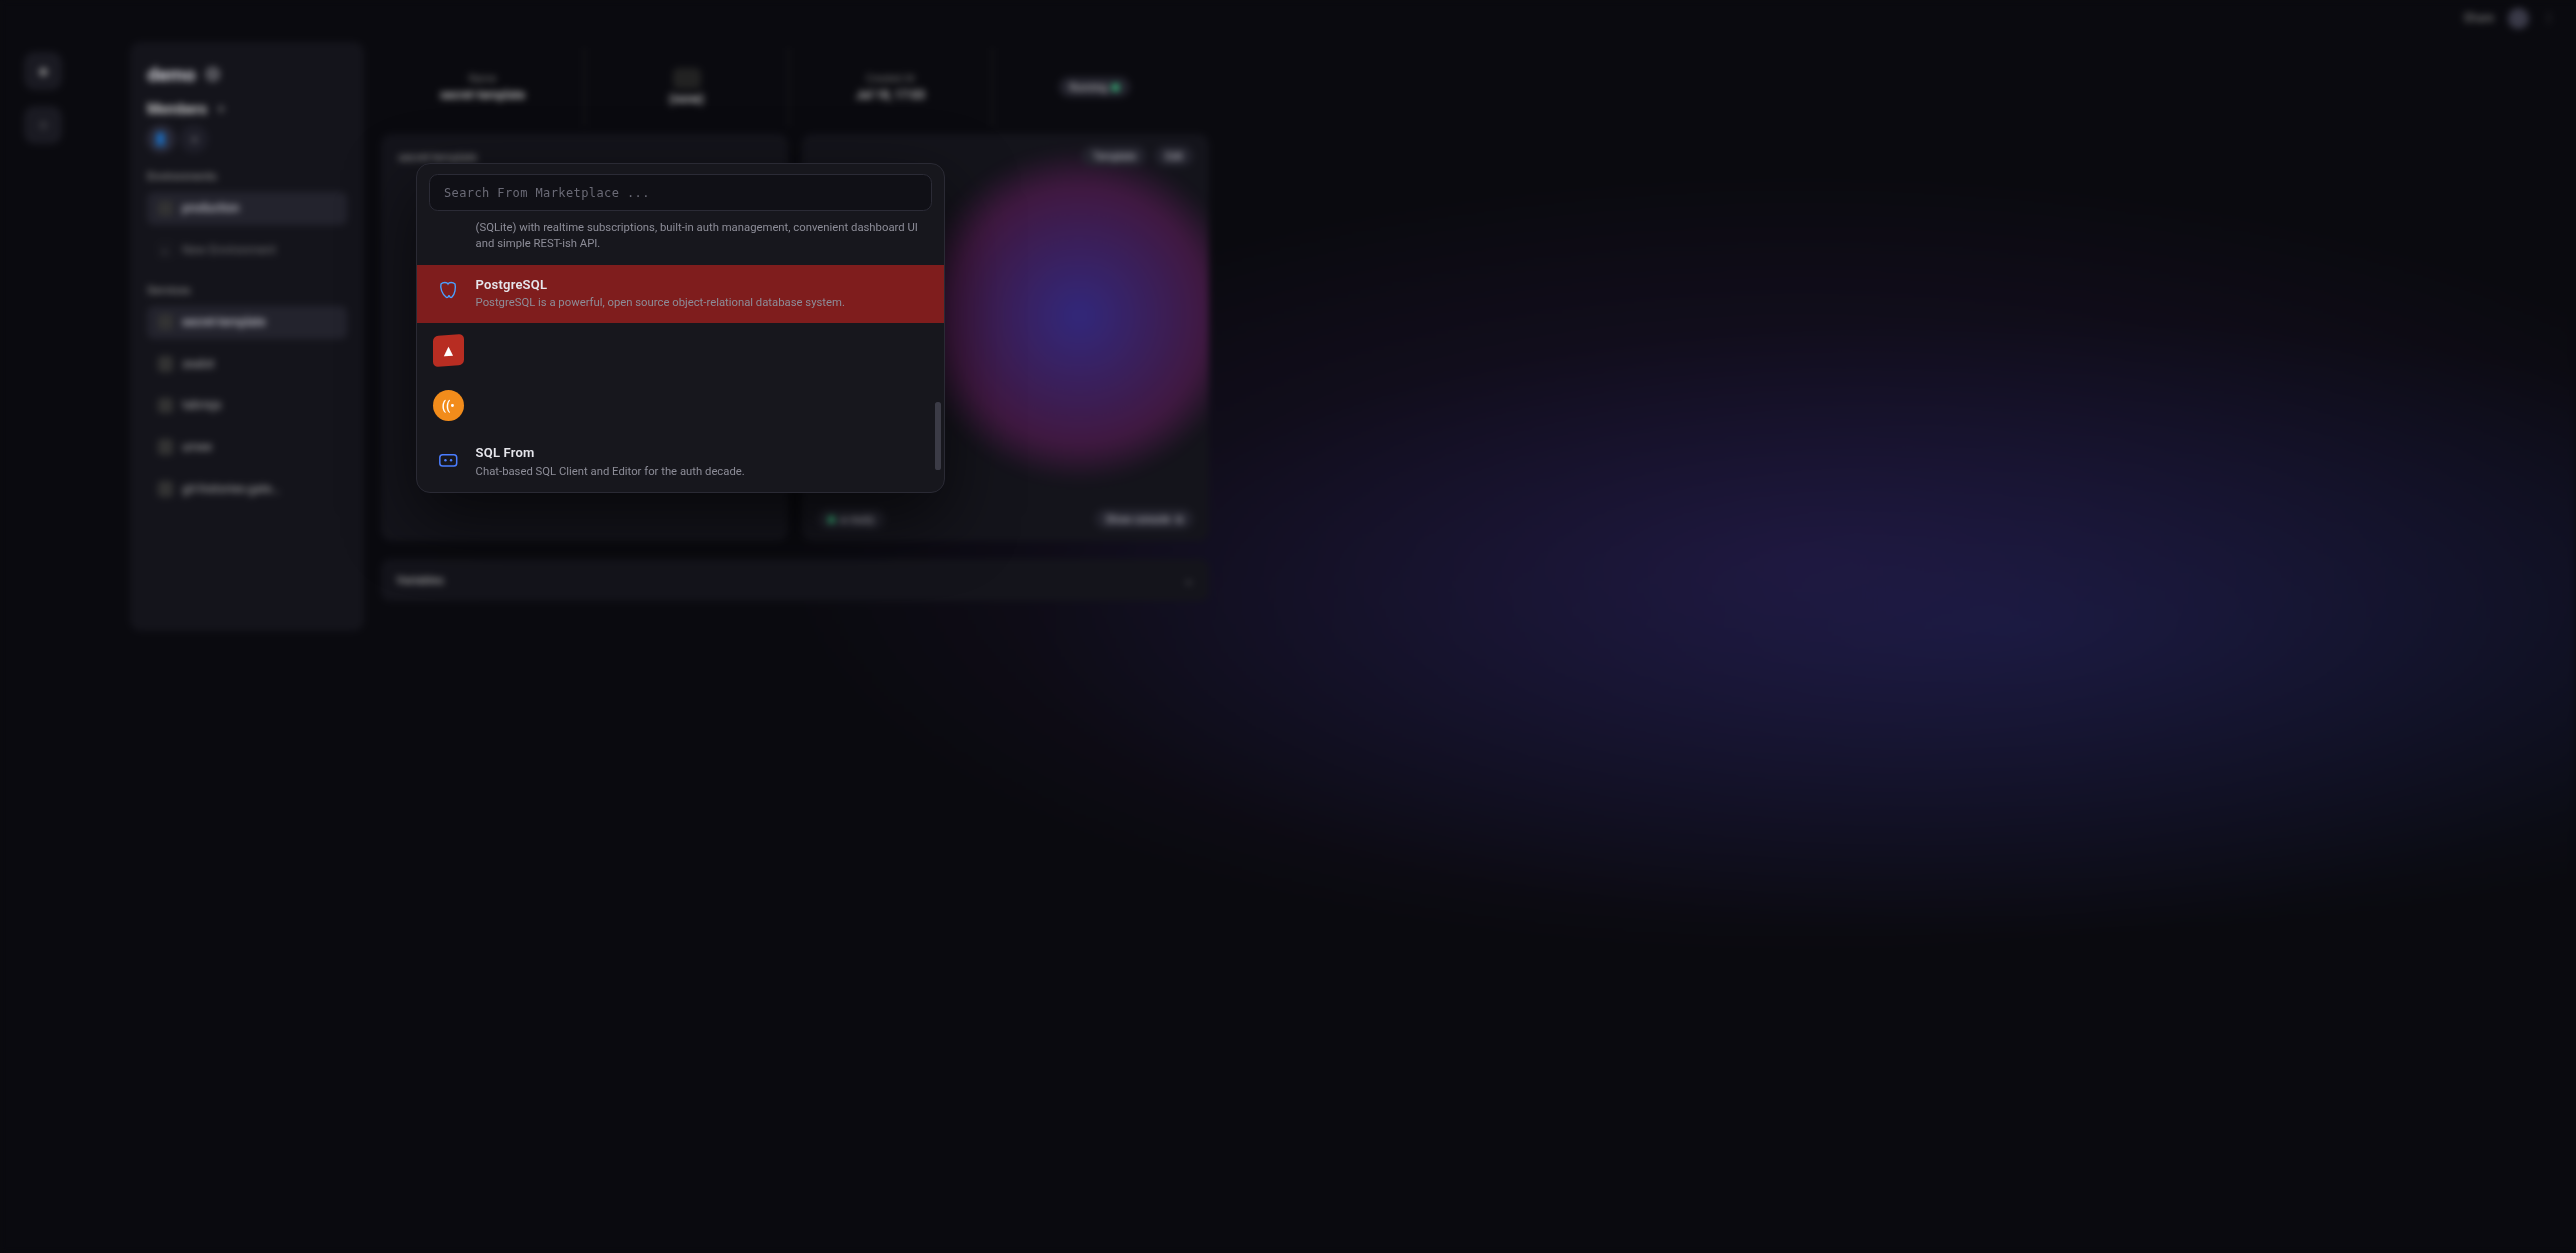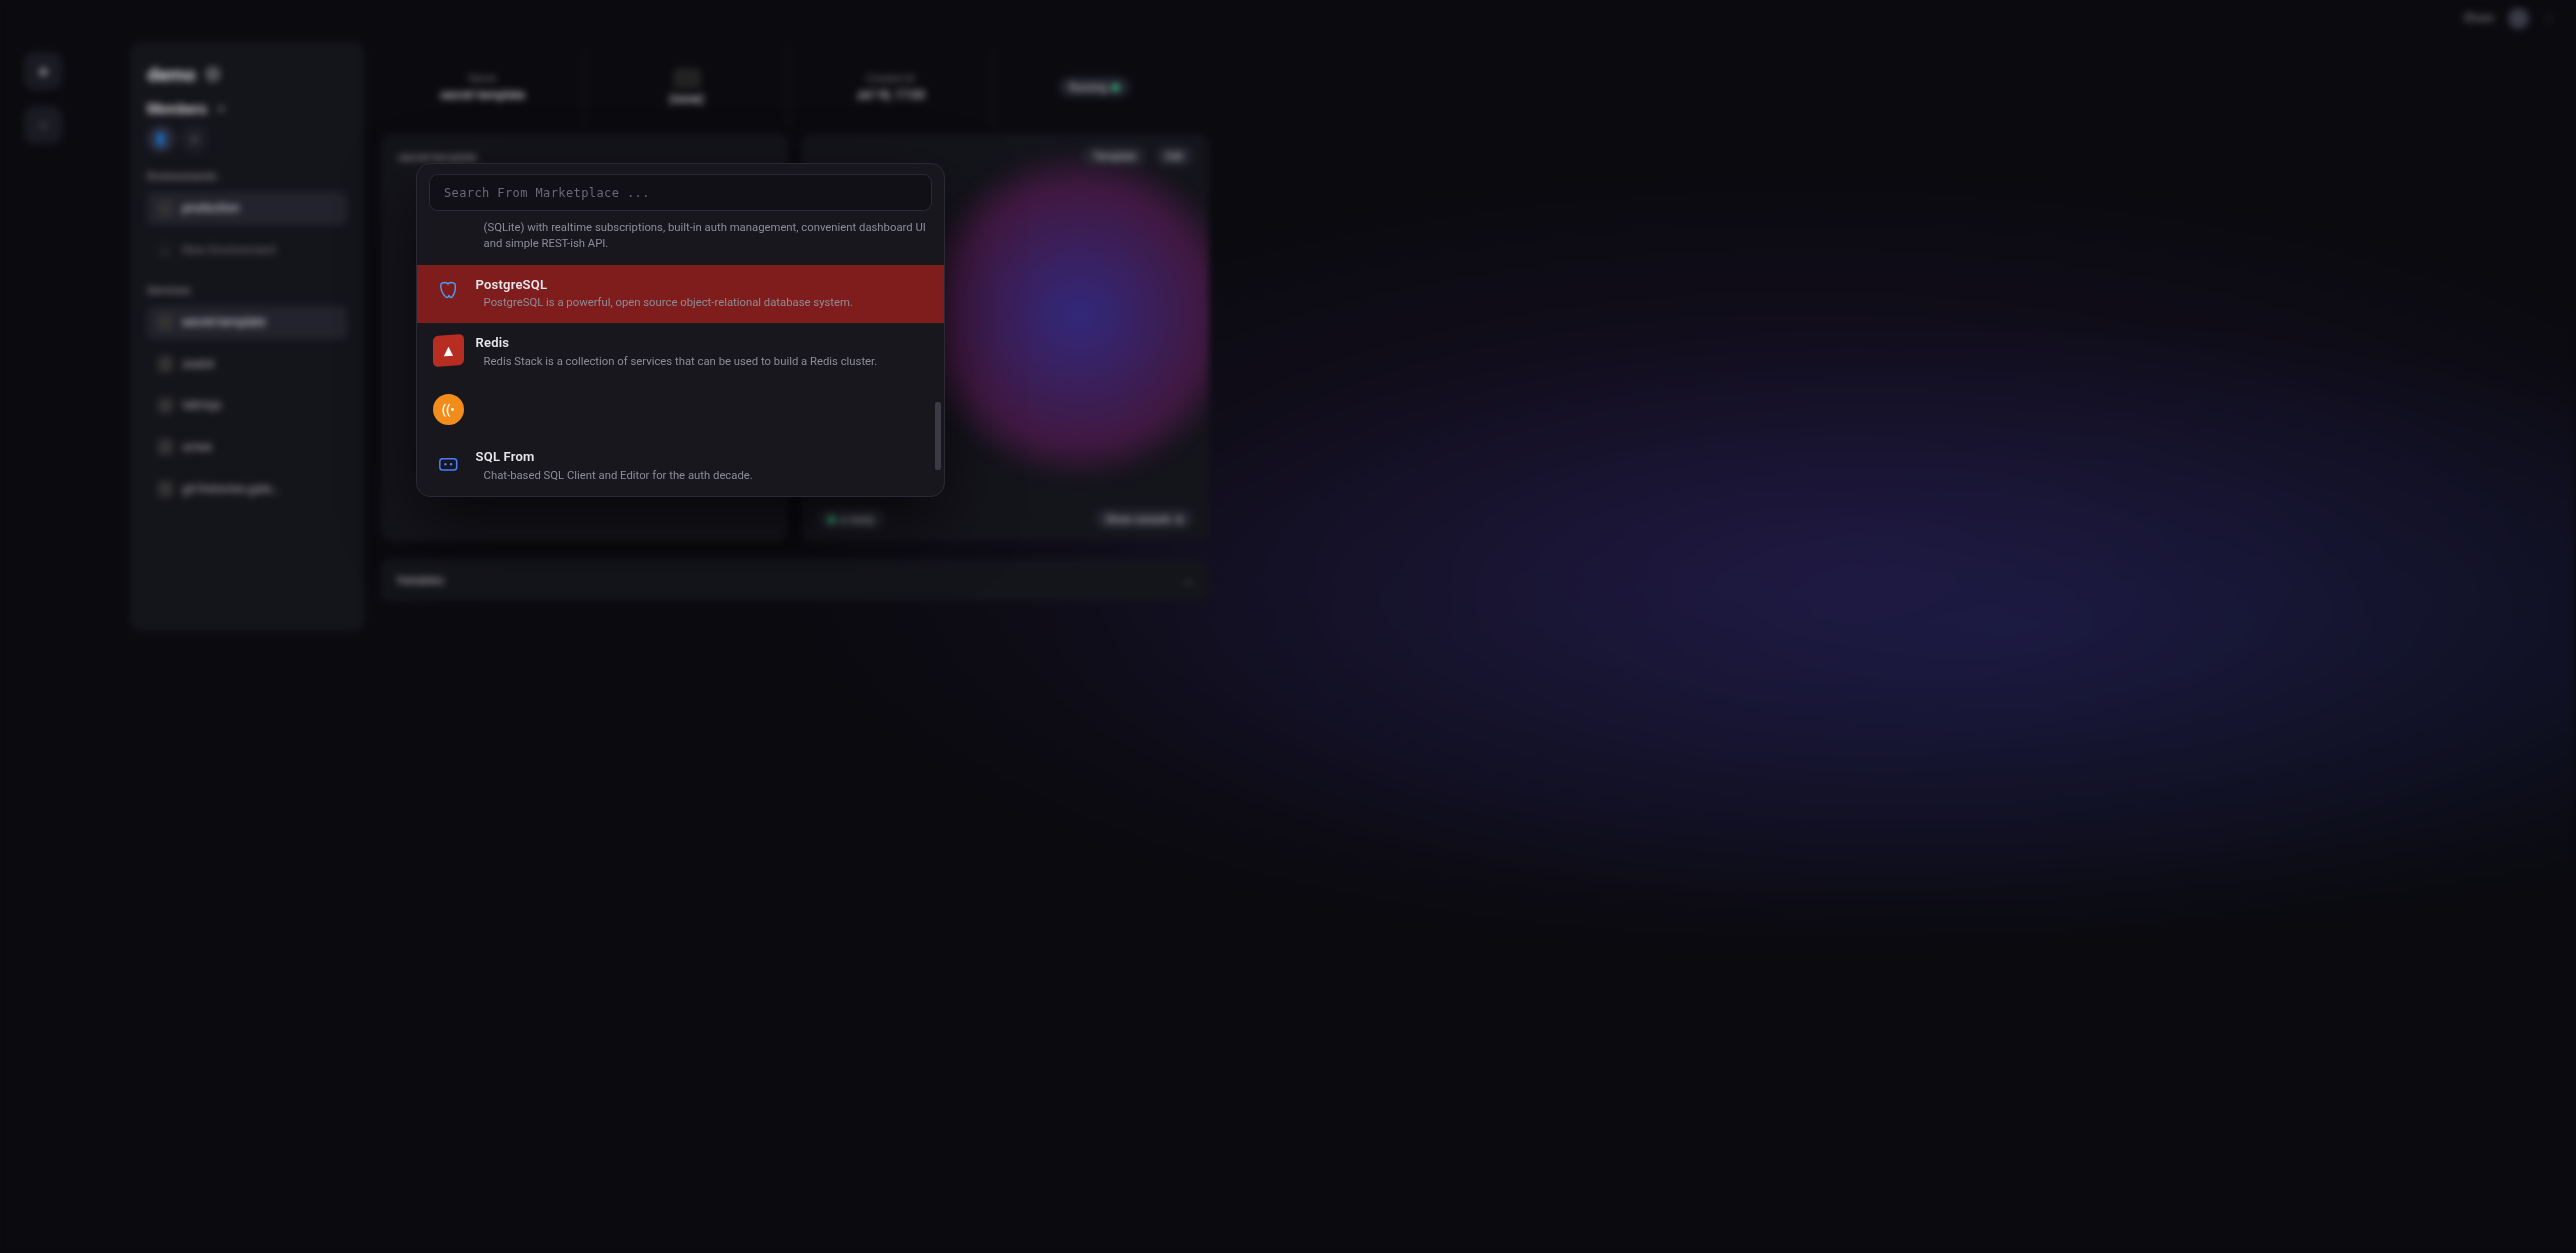--- a/index.html
+++ b/index.html
@@ -133,21 +133,21 @@
   .result-item.selected { background:#7f1d1d; }
   .result-item.cutoff-top { padding-top:0; }
   .ri-icon {
     width:31px; height:31px; border-radius:7px;
     flex-shrink:0;
     display:flex; align-items:center; justify-content:center;
     font-size:15.6px;
   }
   .ri-text { display:flex; flex-direction:column; gap:3.5px; min-width:0; }
   .ri-title { font-size:13px; font-weight:600; color:#e6e6ec; letter-spacing:0.2px; }
-  .ri-desc  { font-size:11.3px; color:#8d8d98; line-height:1.45;margin-left:8px; }
+  .ri-desc  { font-size:11.3px; color:#8d8d98; line-height:1.45; }
 
   .icon-postgres { color:#4aa0ff; }
   .icon-redis    { background:#b82d22; color:#fff; transform:skewY(-4deg); border-radius:5.2px; }
   .icon-rsshub   { background:#f28c1b; color:#fff; border-radius:50%; }
   .icon-sqlchat  { color:#4a7dff; }
   .icon-generic  { color:#888; }
 
   .scroll-thumb {
     position:absolute; right:3.5px; top:182px; width:5.2px; height:68px;
     background:#3b3b46; border-radius:2.6px;
@@ -291,24 +291,20 @@
         </div>
         <div class="ri-text">
           <div class="ri-title">PostgreSQL</div>
           <div class="ri-desc">PostgreSQL is a powerful, open source object-relational database system.</div>
         </div>
       </div>
       <div class="result-item">
         <div class="ri-icon icon-redis">
           <span style="font-weight:700;">▲</span>
         </div>
-        <div class="ri-text">
-          <div class="ri-title">Redis</div>
-          <div class="ri-desc">Redis Stack is a collection of services that can be used to build a Redis cluster.</div>
-        </div>
       </div>
       <div class="result-item">
         <div class="ri-icon icon-rsshub">
           <span style="font-weight:700;font-size:12px;">((•</span>
         </div>
       </div>
       <div class="result-item">
         <div class="ri-icon icon-sqlchat">
           <svg width="22.5" height="22.5" viewBox="0 0 24 24">
             <rect x="3" y="5" width="18" height="12" rx="3" fill="none" stroke="#4a7dff" stroke-width="1.6"></rect>

